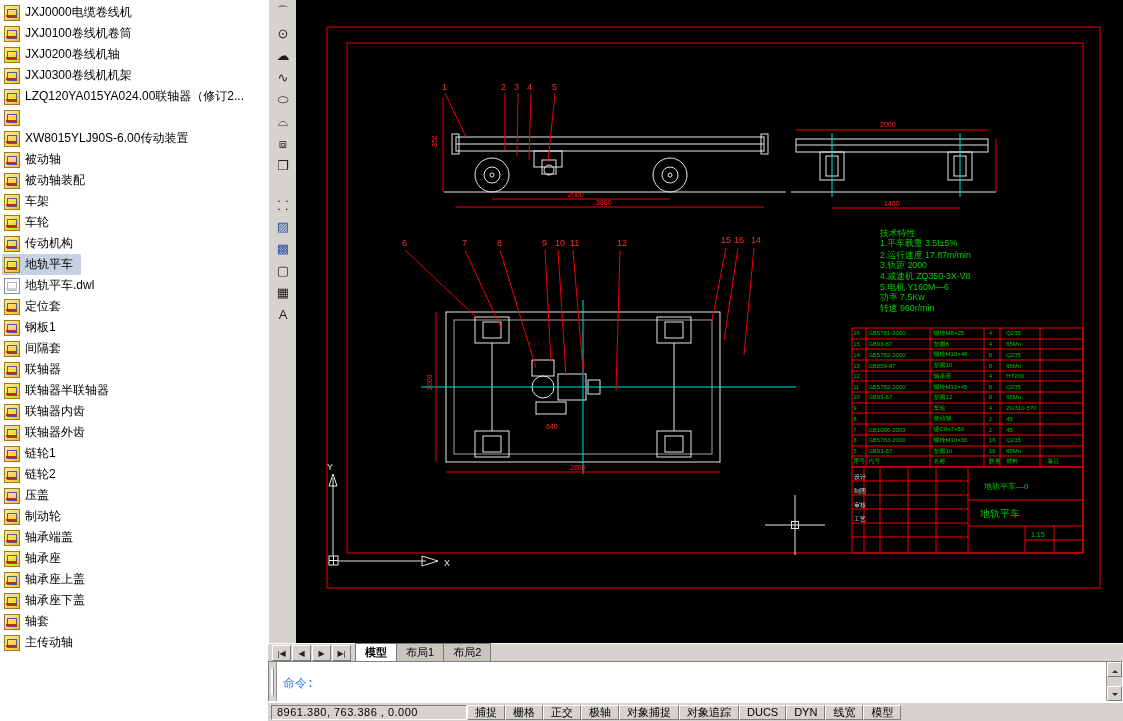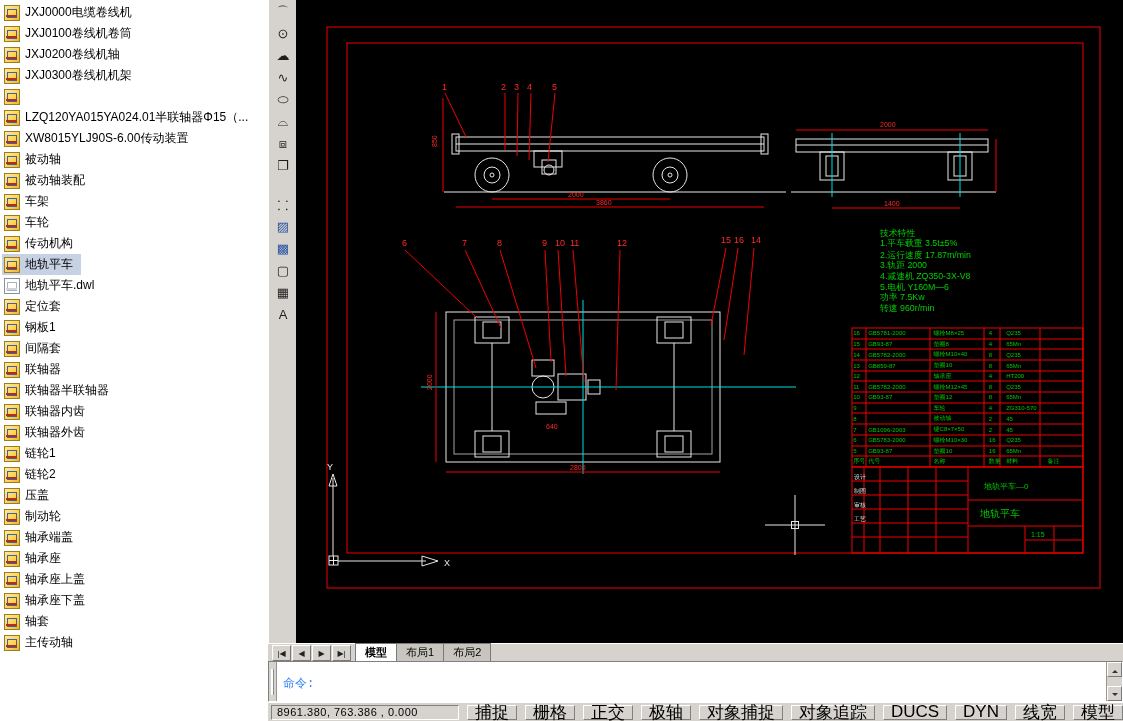--- a/index.html
+++ b/index.html
@@ -56,23 +56,23 @@
   .grip{width:7px;background:#d6d3ce;border-right:1px solid #9a968f;display:flex;flex-direction:column;justify-content:center;gap:2px;align-items:center;}
   .grip i{display:block;width:2px;height:26px;background:#fff;border-right:1px solid #8a8a8a;}
   .cmd-text{flex:1;font-family:"Liberation Mono",monospace;font-size:12px;color:#3b82f6;padding:13px 0 0 6px;}
   .cmd-scroll{width:15px;background:#d6d3ce;border-left:1px solid #9a968f;display:flex;flex-direction:column;justify-content:space-between;}
   .sc-btn{height:13px;background:#d6d3ce;border:1px solid;border-color:#fff #7a7a7a #7a7a7a #fff;position:relative;}
   .sc-btn::after{content:"";position:absolute;left:4px;border:3px solid transparent;}
   .sc-up::after{top:4px;border-bottom-color:#333;}
   .sc-dn::after{top:6px;border-top-color:#333;}
 
   
-  .status-bar{position:absolute;left:268px;top:702px;width:855px;height:19px;background:#d6d3ce;display:flex;align-items:center;gap:8px;padding-left:3px;box-sizing:border-box;border-top:1px solid #fff;}
+  .status-bar{position:absolute;left:268px;top:702px;width:855px;height:19px;background:#d6d3ce;display:flex;align-items:center;gap:0;padding-left:3px;box-sizing:border-box;border-top:1px solid #fff;}
   .coords{width:196px;height:15px;box-sizing:border-box;border:1px solid;border-color:#808080 #fff #fff #808080;font-size:11px;color:#000;display:flex;align-items:center;padding:0 5px;letter-spacing:0.5px;}
-  .sbtn{height:15px;box-sizing:border-box;border:1px solid;border-color:#fff #808080 #808080 #fff;background:#d6d3ce;font-size:17px;color:#000;display:flex;align-items:center;padding:0 7px;white-space:nowrap;}
+  .sbtn{height:15px;box-sizing:border-box;border:1px solid;border-color:#fff #808080 #808080 #fff;background:#d6d3ce;font-size:11px;color:#000;display:flex;align-items:center;padding:0 7px;white-space:nowrap;}
 </style>
 </head>
 <body>
 
 <div class="app">
 
   <aside class="file-panel">
     <ul class="file-list">
       <li class="file-item">
           <span class="dwg-icon"></span>
@@ -89,25 +89,25 @@
           <span>JXJ0200卷线机轴</span>
         </li>
 
       <li class="file-item">
           <span class="dwg-icon"></span>
           <span>JXJ0300卷线机机架</span>
         </li>
 
       <li class="file-item">
           <span class="dwg-icon"></span>
-        </li>
-
-      <li class="file-item">
-          <span class="dwg-icon"></span>
-          <span>LZQ120YA015YA024.01半联轴器Φ15（...</span>
+          <span>LZQ120YA015YA024.00联轴器（修订2...</span>
+        </li>
+
+      <li class="file-item">
+          <span class="dwg-icon"></span>
         </li>
 
 
       <li class="file-item">
           <span class="dwg-icon"></span>
           <span>XW8015YLJ90S-6.00传动装置</span>
         </li>
 
 
 

